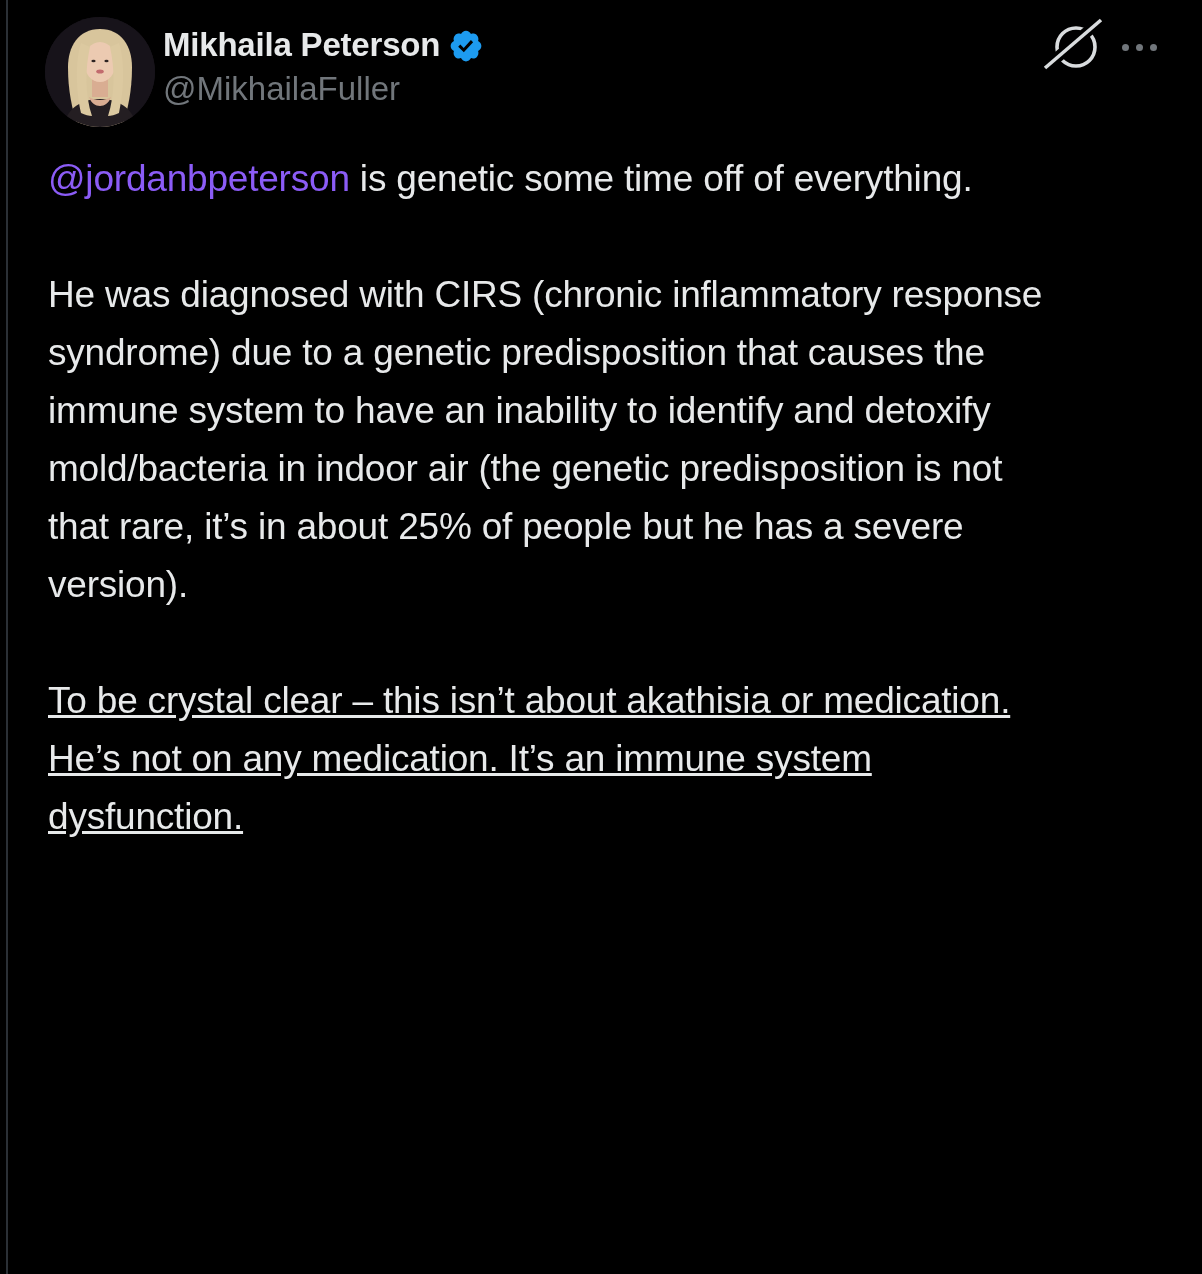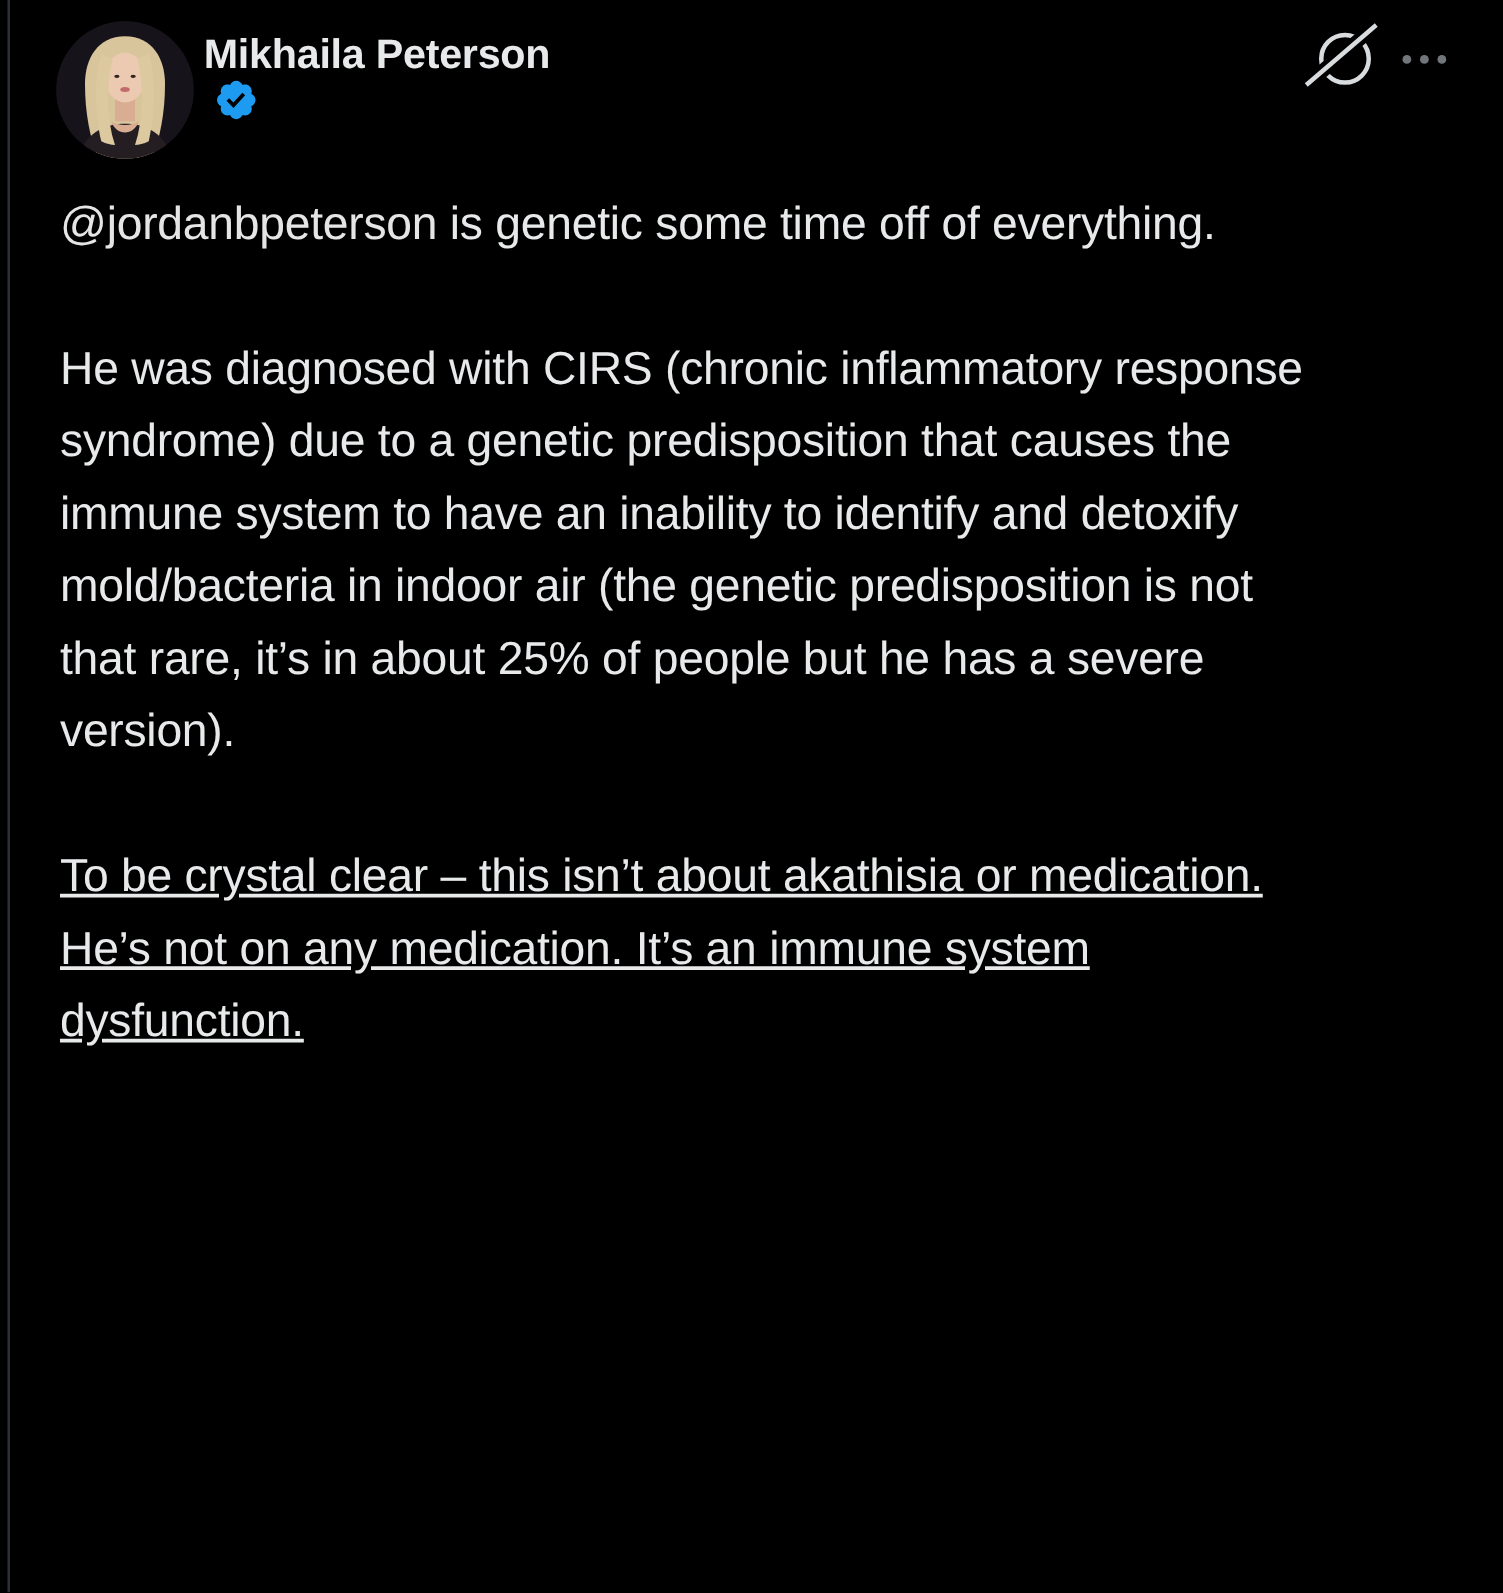--- a/index.html
+++ b/index.html
@@ -36,22 +36,21 @@
     background: #17131a;
     cursor: pointer;
   }
   .avatar svg { display: block; width: 110px; height: 110px; }
   .name-row {
     position: absolute;
     left: 163px;
     top: 24px;
     height: 40px;
     display: flex;
-    align-items: flex-start;
-    flex-direction: column;
+    align-items: flex-end;
   }
   .display-name {
     font-size: 33px;
     font-weight: 700;
     color: #e7e9ea;
     letter-spacing: -0.2px;
     cursor: pointer;
     white-space: nowrap;
   }
   .badge {
@@ -103,21 +102,21 @@
     font-size: 37px;
     line-height: 58px;
     letter-spacing: -0.2px;
   }
   .tweet-text p {
     margin: 0 0 58px 0;
     white-space: pre-line;
   }
   .tweet-text p:last-child { margin-bottom: 0; text-decoration: underline; }
   .mention {
-    color: #e5e5e5;
+    color: #8b5cf6;
     text-decoration: none;
     cursor: pointer;
   }
 </style>
 </head>
 <body>
 
 <div class="screen">
 
   <div class="left-border"></div>
@@ -140,20 +139,21 @@
 
   <div class="name-row">
     <span class="display-name">Mikhaila Peterson</span>
     <span class="badge">
       <svg viewBox="0 0 24 24" width="36" height="36">
         <path fill="#1d9bf0" fill-rule="evenodd" d="M22.25 12c0-1.43-.88-2.67-2.19-3.34.46-1.39.2-2.9-.81-3.91s-2.52-1.27-3.91-.81c-.66-1.31-1.91-2.19-3.34-2.19s-2.67.88-3.33 2.19c-1.4-.46-2.91-.2-3.92.81s-1.26 2.52-.8 3.91c-1.31.67-2.2 1.91-2.2 3.34s.89 2.67 2.2 3.34c-.46 1.39-.21 2.9.8 3.91s2.52 1.26 3.91.81c.67 1.31 1.91 2.19 3.34 2.19s2.68-.88 3.34-2.19c1.39.45 2.9.2 3.91-.81s1.27-2.52.81-3.91c1.31-.67 2.19-1.91 2.19-3.34zm-11.71 4.2L6.8 12.46l1.41-1.42 2.26 2.26 4.8-5.23 1.47 1.36-6.2 6.77z"></path>
       </svg>
     </span>
   </div>
 
+  <div class="handle">@MikhailaFuller</div>
 
   <button class="grok-btn" aria-label="Grok">
     <svg viewBox="0 0 64 64">
       <circle cx="34" cy="34" r="19" fill="none" stroke="#d9dcde" stroke-width="3.6"></circle>
       <line x1="3" y1="55" x2="59" y2="7" stroke="#000000" stroke-width="11"></line>
       <line x1="3" y1="55" x2="59" y2="7" stroke="#d9dcde" stroke-width="3.6"></line>
     </svg>
   </button>
 
   <button class="more-btn" aria-label="More">

